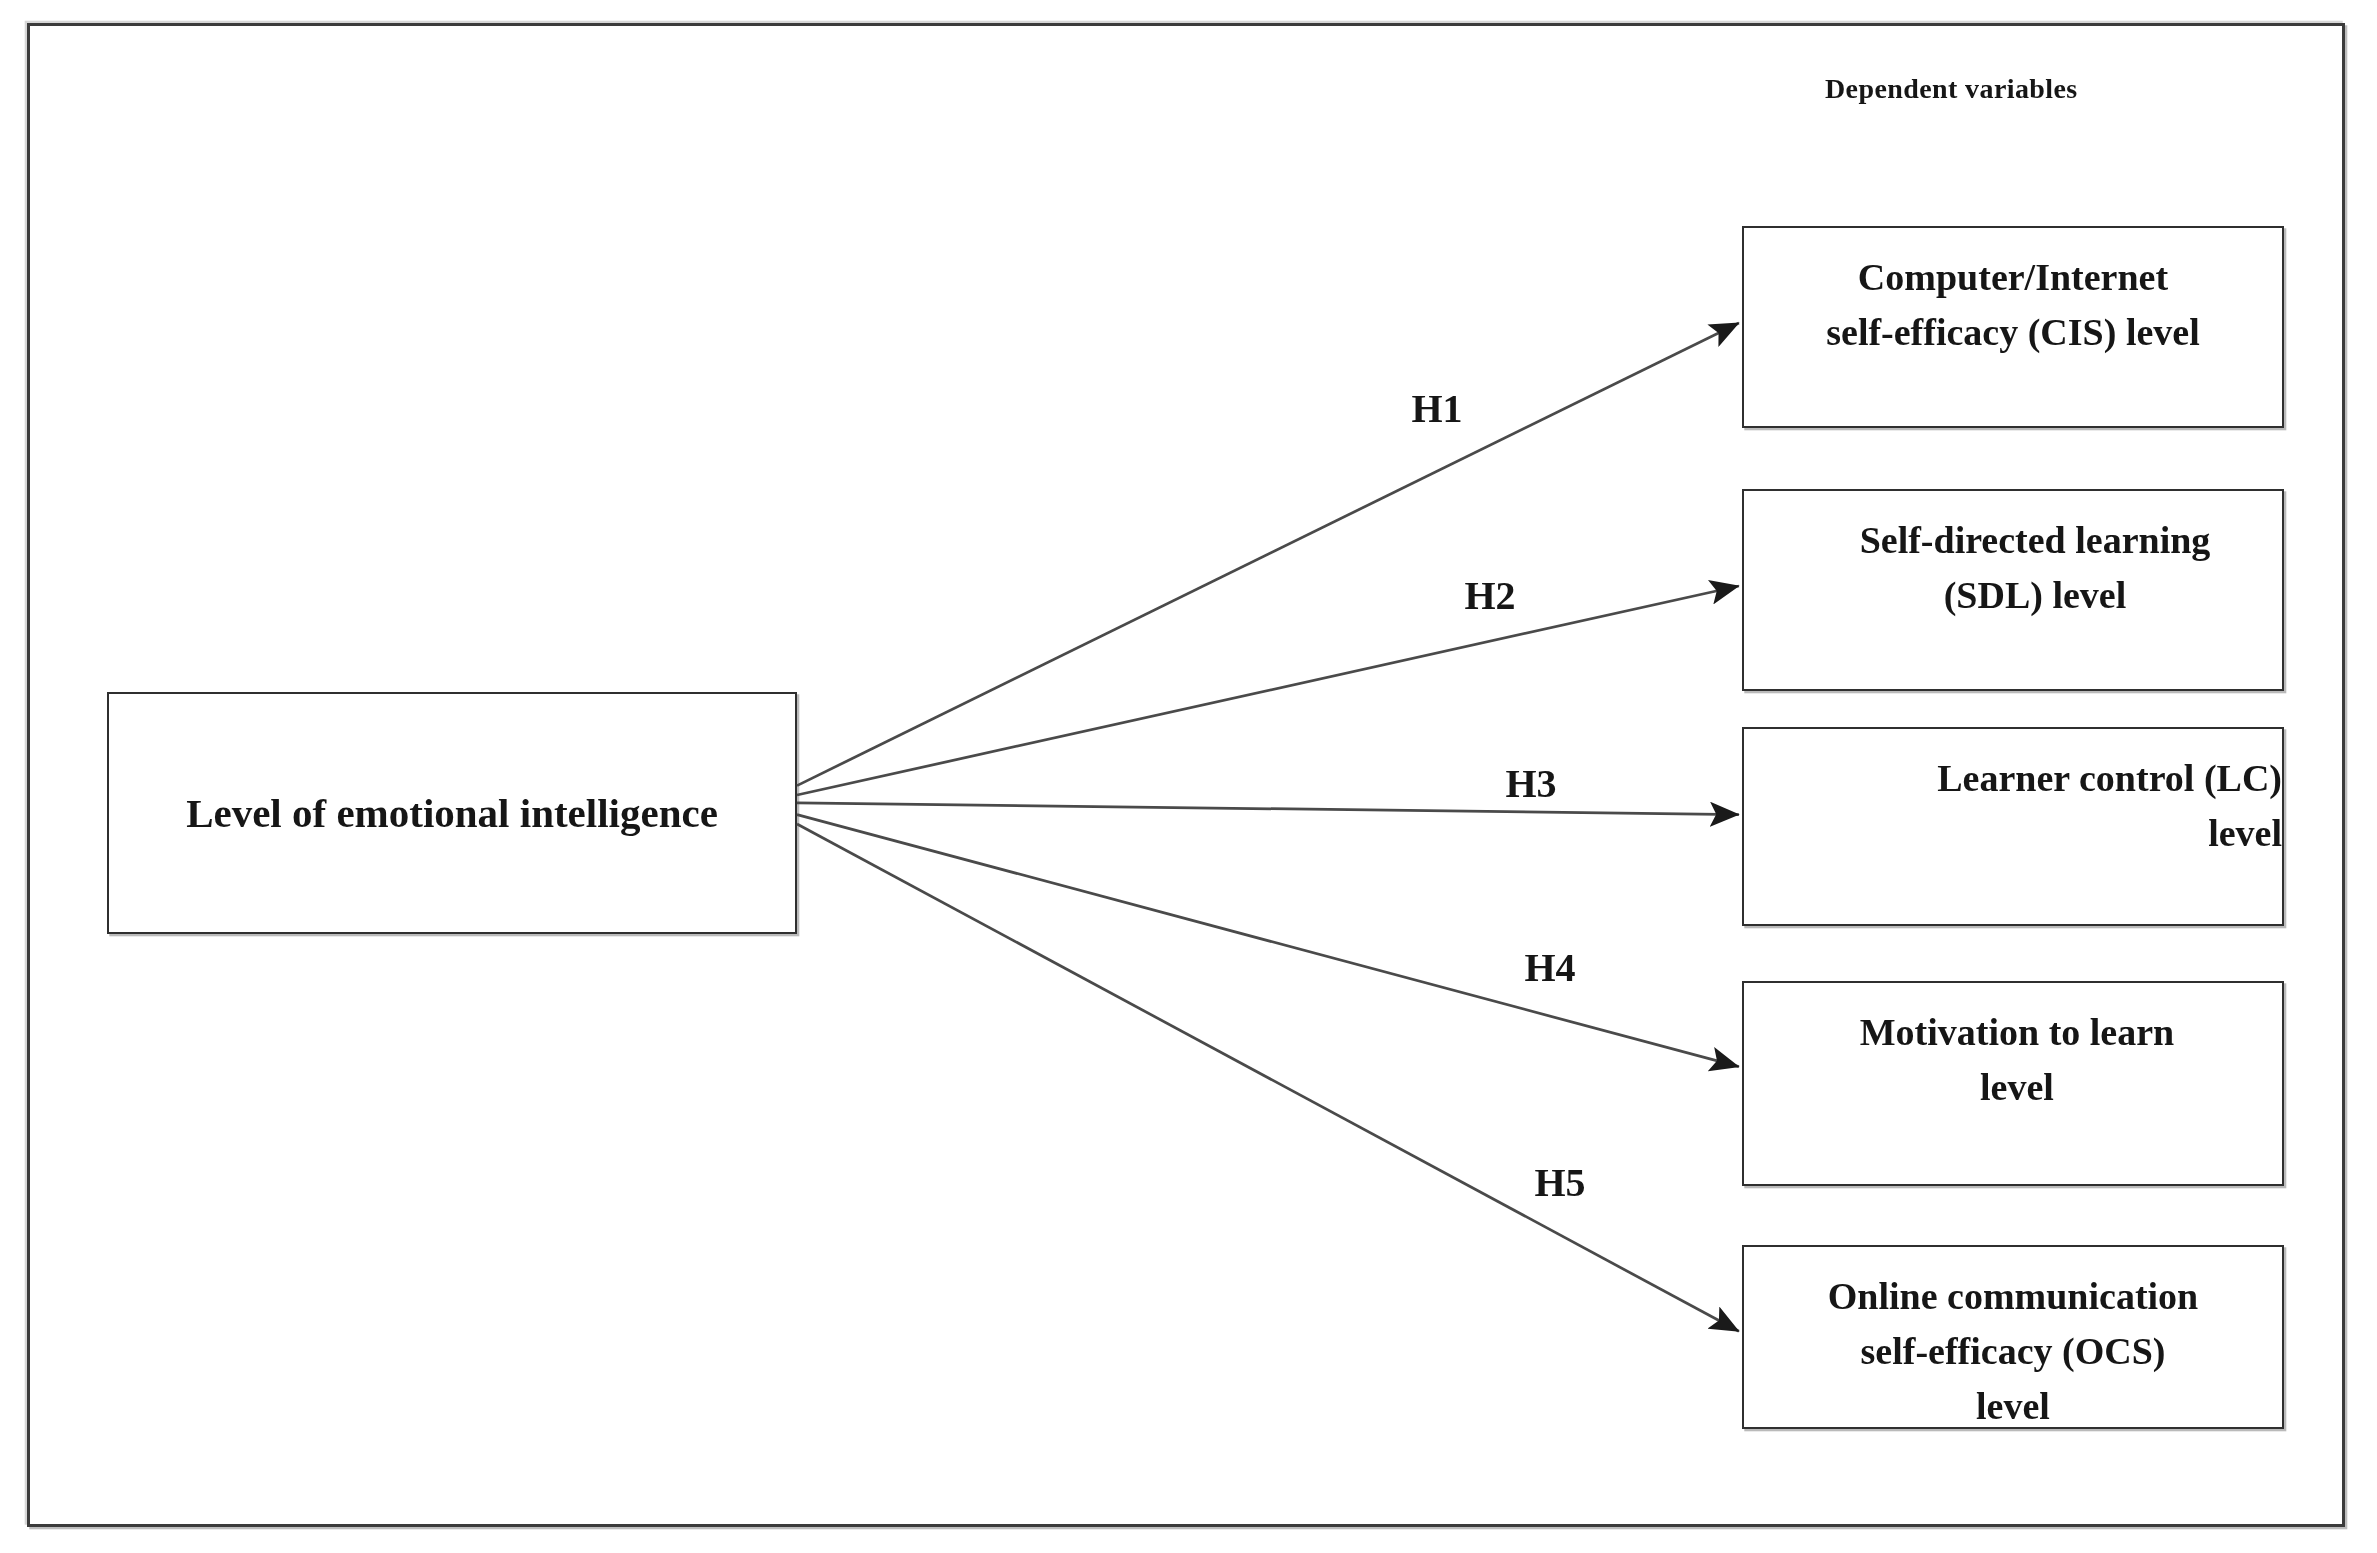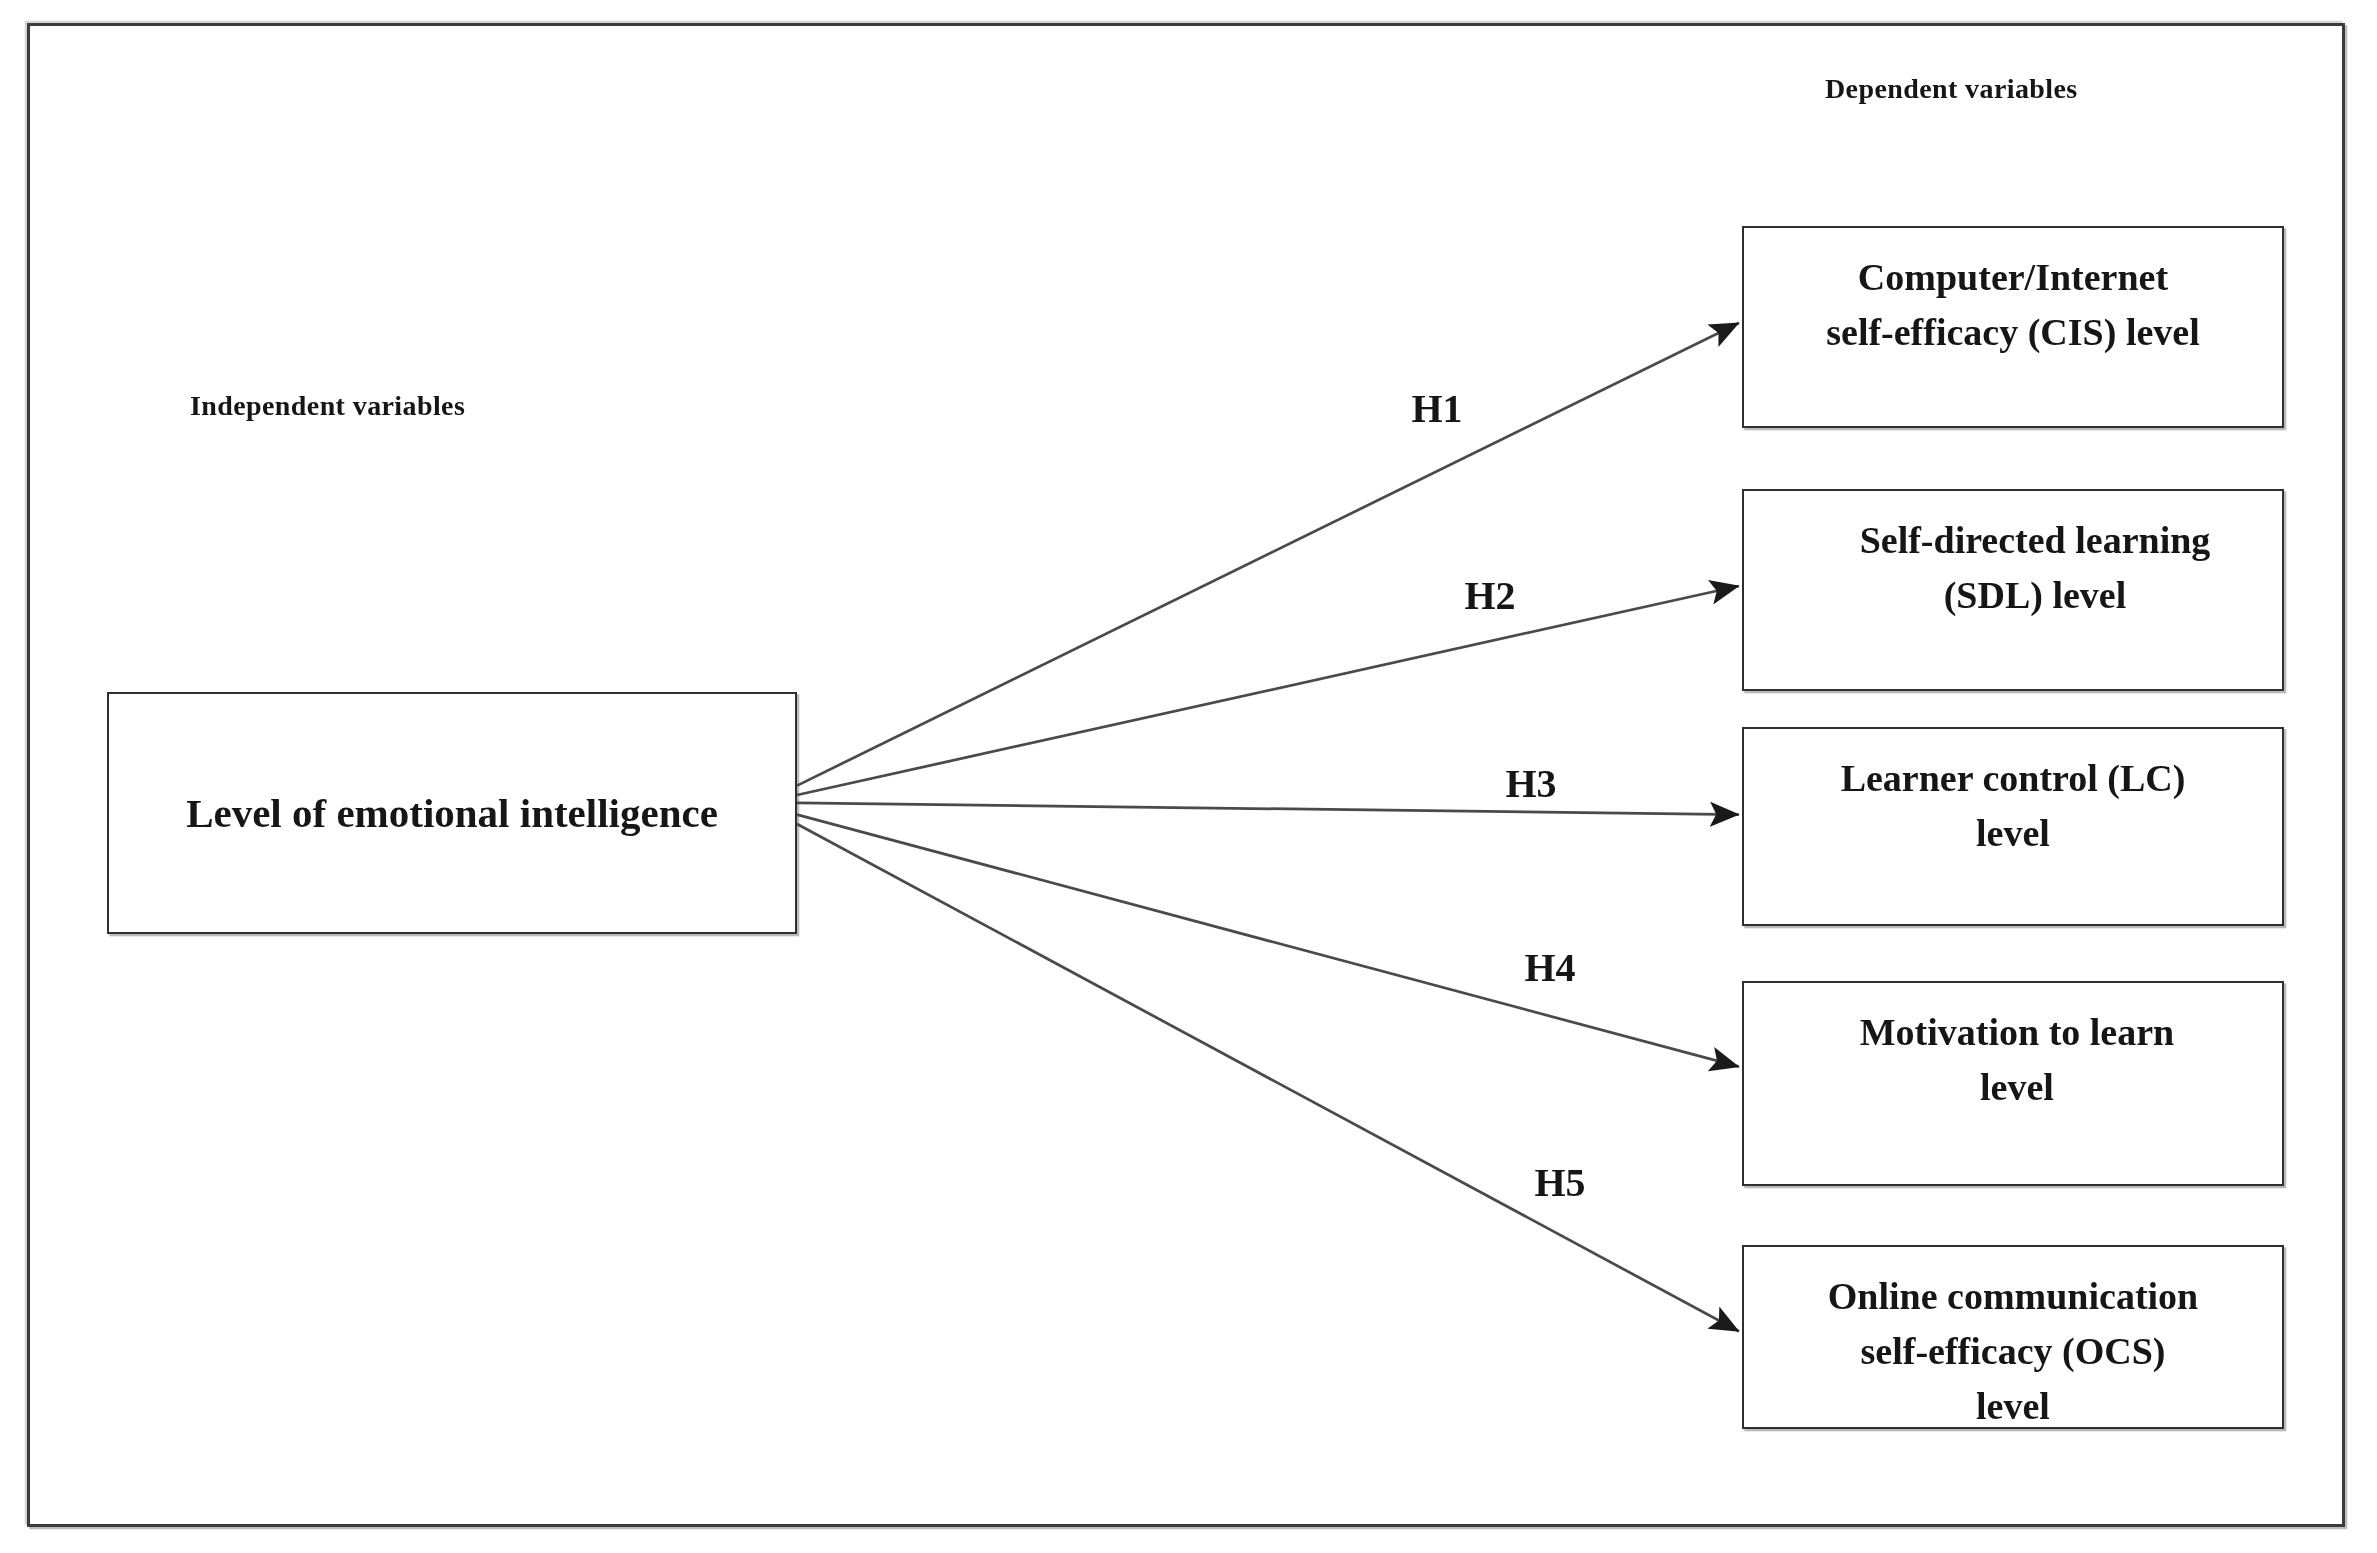--- a/index.html
+++ b/index.html
@@ -78,21 +78,20 @@
     white-space: nowrap;
   }
 </style>
 </head>
 <body>
 
 <div class="canvas">
 
   <div class="frame"></div>
 
-  <div class="heading indep">Independent variables</div>
 
   <div class="heading dep">Dependent variables</div>
 
   <div class="node iv-box">Level of emotional intelligence</div>
 
   <svg class="arrows-layer" id="arrows" viewBox="0 0 3036 1984" xmlns="http://www.w3.org/2000/svg">
     <defs>
       <marker id="arrowhead" markerUnits="userSpaceOnUse" markerWidth="40" markerHeight="32" refX="37" refY="16" orient="auto">
         <path d="M0,0 L38,16 L0,32 L8,16 Z" fill="#1a1a1a"></path>
       </marker>
@@ -108,21 +107,21 @@
 
   <div id="dv-container">
       <div class="node dv-box" style="top: 226px; height: 202px;">
         <div class="dv-line">Computer/Internet</div>
         <div class="dv-line">self-efficacy (CIS) level</div>
       </div>
       <div class="node dv-box" style="top: 489px; height: 202px; padding-left: 44px;">
         <div class="dv-line">Self-directed learning</div>
         <div class="dv-line">(SDL) level</div>
       </div>
-      <div class="node dv-box" style="top: 727px; height: 199px;">
+      <div class="node dv-box" style="top: 727px; height: 199px; text-align: right;">
         <div class="dv-line">Learner control (LC)</div>
         <div class="dv-line">level</div>
       </div>
       <div class="node dv-box" style="top: 981px; height: 205px; padding-left: 8px;">
         <div class="dv-line">Motivation to learn</div>
         <div class="dv-line">level</div>
       </div>
       <div class="node dv-box" style="top: 1245px; height: 184px;">
         <div class="dv-line">Online communication</div>
         <div class="dv-line">self-efficacy (OCS)</div>

